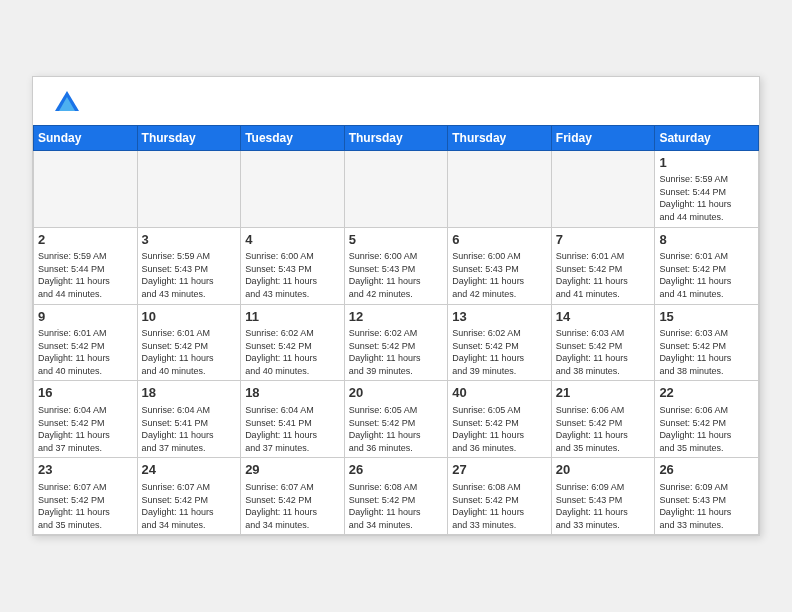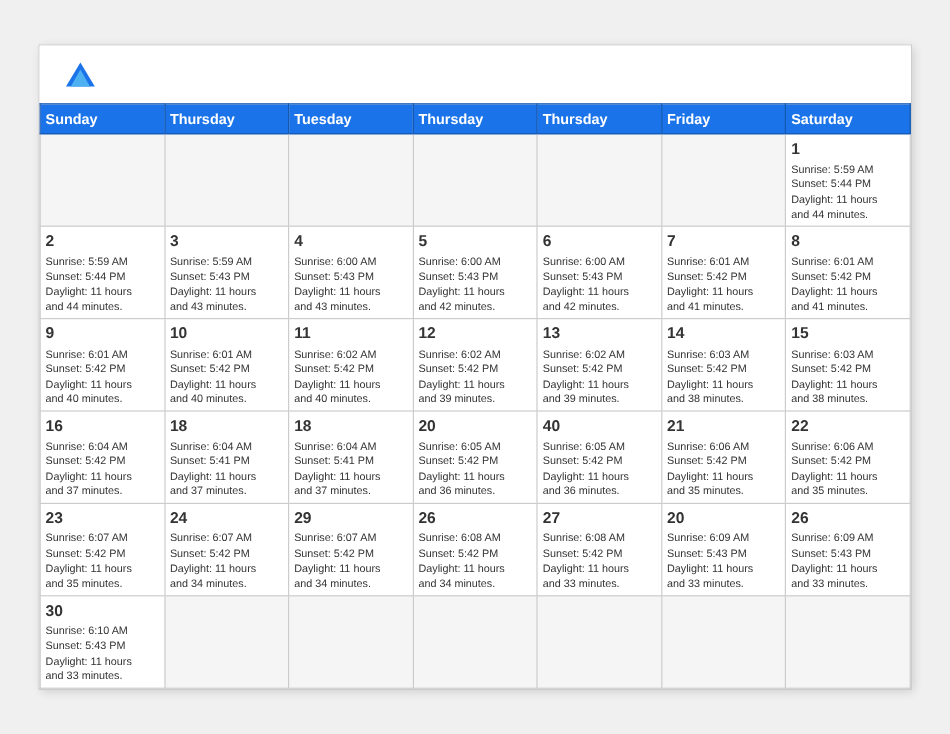--- a/index.html
+++ b/index.html
@@ -344,30 +344,15 @@
 and 33 minutes.</div>
           </td>
           <td>
             <span class="day-number">26</span>
             <div class="day-info" style="white-space: pre-line;">Sunrise: 6:09 AM
 Sunset: 5:43 PM
 Daylight: 11 hours
 and 33 minutes.</div>
           </td>
         </tr>
-        <tr class="last-row">
-          <td>
-            <span class="day-number">30</span>
-            <div class="day-info" style="white-space: pre-line;">Sunrise: 6:10 AM
-Sunset: 5:43 PM
-Daylight: 11 hours
-and 33 minutes.</div>
-          </td>
-          <td class="empty"></td>
-          <td class="empty"></td>
-          <td class="empty"></td>
-          <td class="empty"></td>
-          <td class="empty"></td>
-          <td class="empty"></td>
-        </tr>
       </tbody>
   </table>
 </div>
 
 </body></html>

